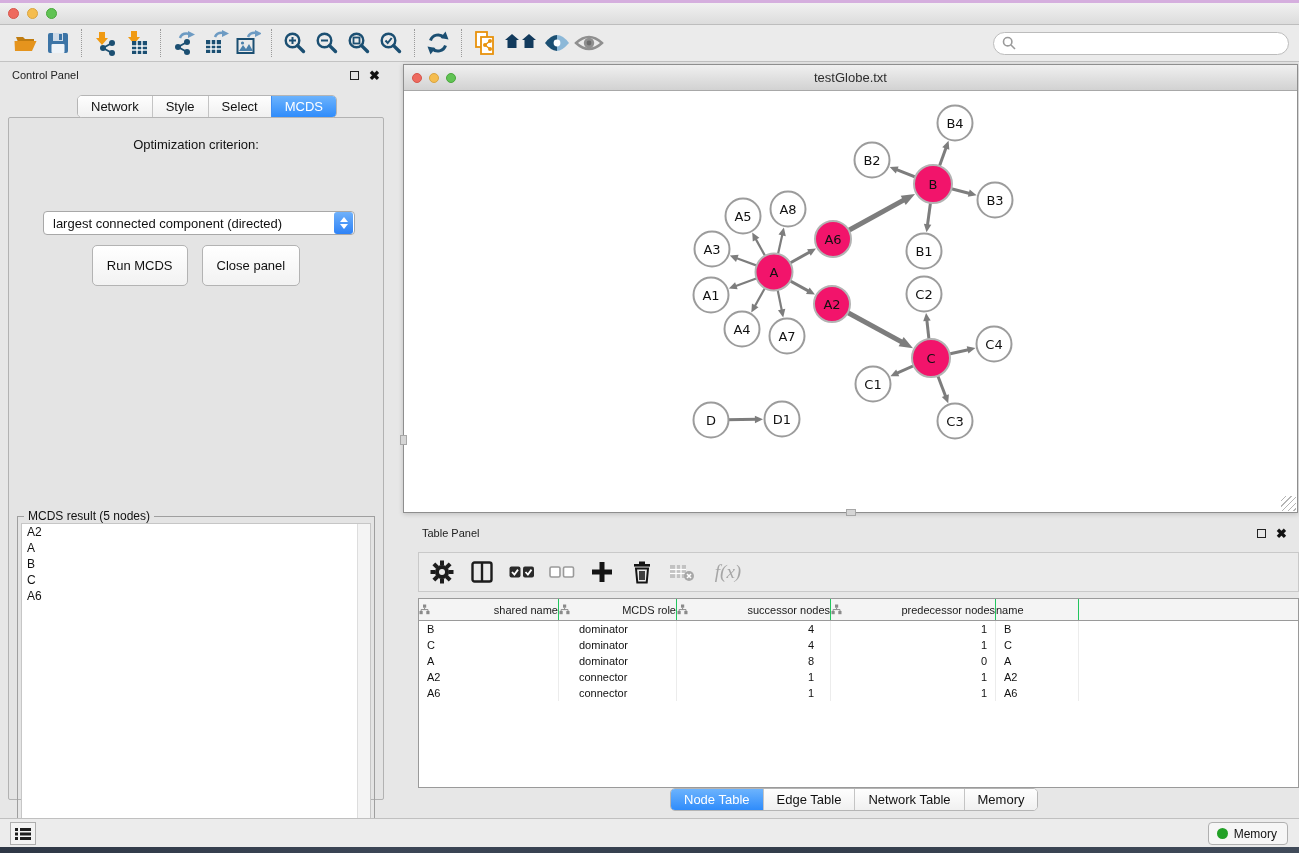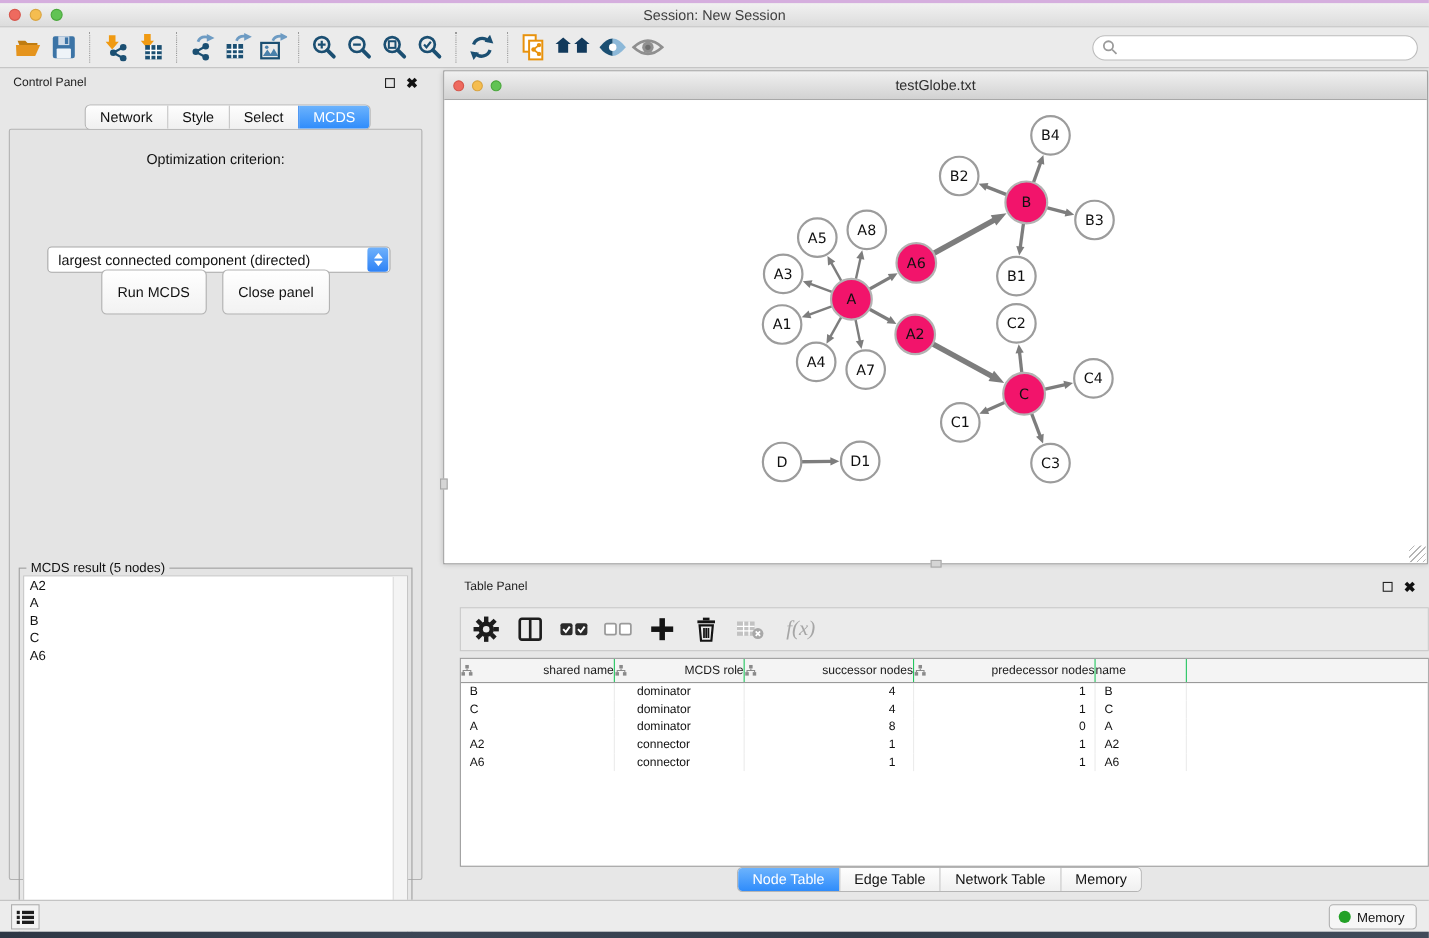--- a/index.html
+++ b/index.html
@@ -40,21 +40,21 @@
   .close-btn { font-size:13px; font-weight:bold; color:#111; line-height:9px; }
   .cp-tabs { position:absolute; left:77px; top:33px; display:flex; border:1px solid #b5b5b5;
              border-radius:5px; overflow:hidden; background:#fff; z-index:3; }
   .seg-tab { padding:3px 13px; font-size:13px; background:linear-gradient(#fefefe,#f0f0f0);
              border-left:1px solid #c4c4c4; color:#111; }
   .seg-tab:first-child { border-left:none; }
   .seg-tab.active { background:linear-gradient(#6cb3fd,#2f8cfb); color:#fff; border-left-color:#3f8ef2; }
   .cp-body { position:absolute; left:8px; top:55px; width:376px; height:683px;
              background:#e4e4e4; border:1px solid #b2b2b2; border-radius:2px; }
   .opt-label { margin-top:19px; text-align:center; font-size:13px; color:#111; }
-  .dropdown { position:absolute; left:34px; top:106px; width:312px; height:24px; background:#fff;
+  .dropdown { position:absolute; left:34px; top:93px; width:312px; height:24px; background:#fff;
               border:1px solid #a8a8a8; border-radius:4px; display:flex; align-items:center; }
   .dropdown .dd-text { flex:1; font-size:13px; padding-left:9px; color:#111; white-space:nowrap; }
   .dd-spin { width:19px; height:22px; margin-right:1px; border-radius:3px;
              background:linear-gradient(#6fb1fb,#2e82f6); display:flex; flex-direction:column;
              align-items:center; justify-content:center; gap:2px; }
   .dd-spin .up   { width:0;height:0;border-left:4px solid transparent;border-right:4px solid transparent;border-bottom:5px solid #fff; }
   .dd-spin .down { width:0;height:0;border-left:4px solid transparent;border-right:4px solid transparent;border-top:5px solid #fff; }
   .cp-buttons { position:absolute; left:0; top:127px; width:100%; display:flex; justify-content:center; gap:14px; }
   .push-btn { font-size:13px; padding:12px 14px; background:linear-gradient(#ffffff,#f2f2f2);
               border:1px solid #b3b3b3; border-radius:5px; color:#111; }
@@ -116,21 +116,20 @@
 <body>
 
 <div class="lavender-strip"></div>
 
 <div class="titlebar">
   <div class="lights">
     <div class="light red"></div>
     <div class="light yellow"></div>
     <div class="light green"></div>
   </div>
-  <div class="title">Session: New Session</div>
 </div>
 
 <div class="toolbar">
   <div class="tbtn">
     <svg width="26" height="26" viewBox="0 0 26 26">
       <path d="M3 7 h7 l2 2 h9 v3 H5 Z" fill="#c07c10"></path>
       <path d="M1.5 11 h22 l-4.5 10 h-17 Z" fill="#e5941d"></path>
     </svg>
   </div>
   <div class="tbtn">

